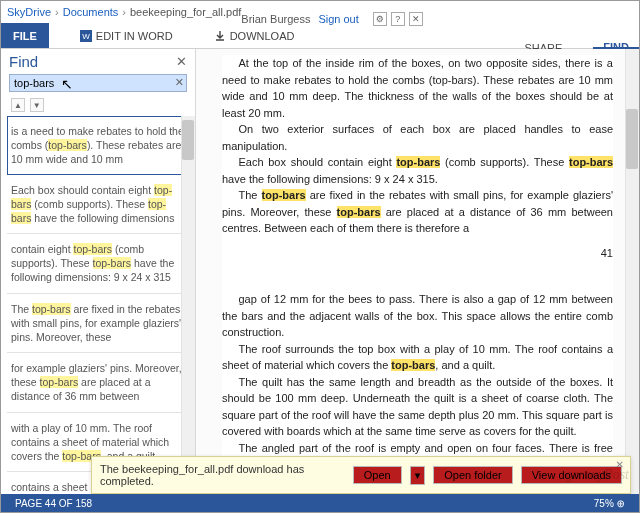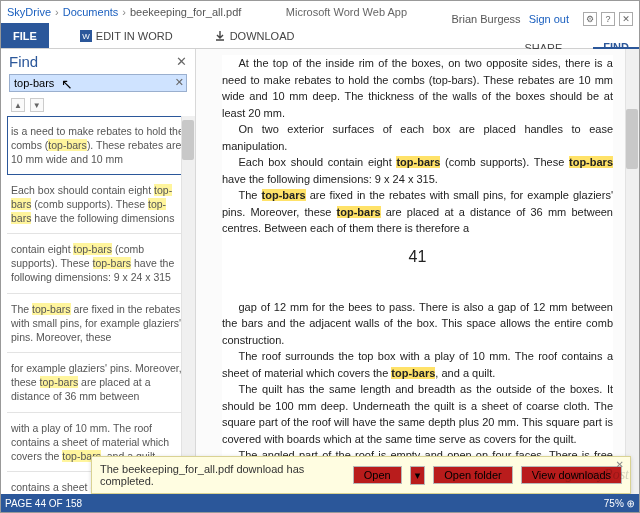--- a/index.html
+++ b/index.html
@@ -30,42 +30,41 @@
   .status-row { display:flex; align-items:center; justify-content:space-between; padding:4px 8px; font-size:10px; color:#666;}
   .nav-btn { width:14px; height:14px; border:1px solid #ccc; display:inline-flex; align-items:center; justify-content:center; font-size:8px; cursor:pointer; margin-left:2px; background:#fafafa;}
   .results { flex:1; overflow-y:auto; padding:0 6px;}
   .result { border-bottom:1px solid #e3e3e3; padding:8px 4px; font-size:10.5px; color:#555; line-height:1.35; cursor:pointer;}
   .result.active { border:1px solid #2b579a; padding:7px 3px;}
   .hl { background:#fff59d;}
   .hl-strong { background:#ffe268; font-weight:600;}
   .doc { flex:1; overflow:auto; background:#fbfbfb; padding: 6px 26px 30px 26px; position:relative;}
   .page { background:#fff; padding:0; font-family: Liberation Sans, sans-serif; font-size:11px; color:#222; line-height:1.5;}
   .page p { text-indent: 1.5em; margin-bottom:0; text-align:justify;}
-  .pnum { text-align:center; font-size:16px; margin:8px 0 30px 0;}
-  .statusbar { position:absolute; bottom:0; left:0; right:0; height:18px; background:#2b579a; color:#fff; font-size:10px; display:flex; align-items:center; padding:0 4px; justify-content:space-between;}
+  .pnum { text-align:right; font-size:11px; margin:8px 0 30px 0;}
+  .statusbar { position:absolute; bottom:0; left:0; right:0; height:18px; background:#2b579a; color:#fff; font-size:10px; display:flex; align-items:center; padding:0 14px; justify-content:space-between;}
   .dlbar { position:absolute; bottom:18px; left:90px; right:8px; background:#fffde1; border:1px solid #d9d293; padding:6px 8px; display:flex; align-items:center; gap:8px; font-size:11px; box-shadow:0 1px 4px rgba(0,0,0,.15);}
   .dlbar .msg { flex:1;}
   .dlbar button { font-size:11px; padding:2px 10px; background:#b91c1c; border:1px solid #b8b8b8; cursor:pointer;}
   .dlbar .dd { padding:2px 4px;}
   .dlbar .x { position:absolute; right:6px; top:2px; font-size:10px; color:#888; cursor:pointer;}
   .watermark { position:absolute; right:10px; bottom:29px; font-size:14px; color:rgba(0,0,0,.18); font-style:italic; font-family:Georgia,serif;}
   .scroll-track { position:absolute; top:0; right:0; width:14px; height:100%; background:#f0f0f0; border-left:1px solid #e2e2e2;}
   .scroll-thumb { position:absolute; right:1px; width:12px; background:#c8c8c8; border-radius:2px;}
   .cursor-img { position:absolute; pointer-events:none; font-size:14px; color:#000;}
 </style>
 </head>
 <body>
 
 <div class="titlebar">
   <span class="crumb">SkyDrive</span>
   <span class="sep">›</span>
   <span class="crumb">Documents</span>
   <span class="sep">›</span>
   <span>beekeeping_for_all.pdf</span>
-  <span class="mid">Microsoft Word Web App</span>
   <span class="right">
     <span>Brian Burgess</span>
     <a href="#">Sign out</a>
     <span class="winctl">
       <span>⚙</span>
       <span>?</span>
       <span>✕</span>
     </span>
   </span>
 </div>

